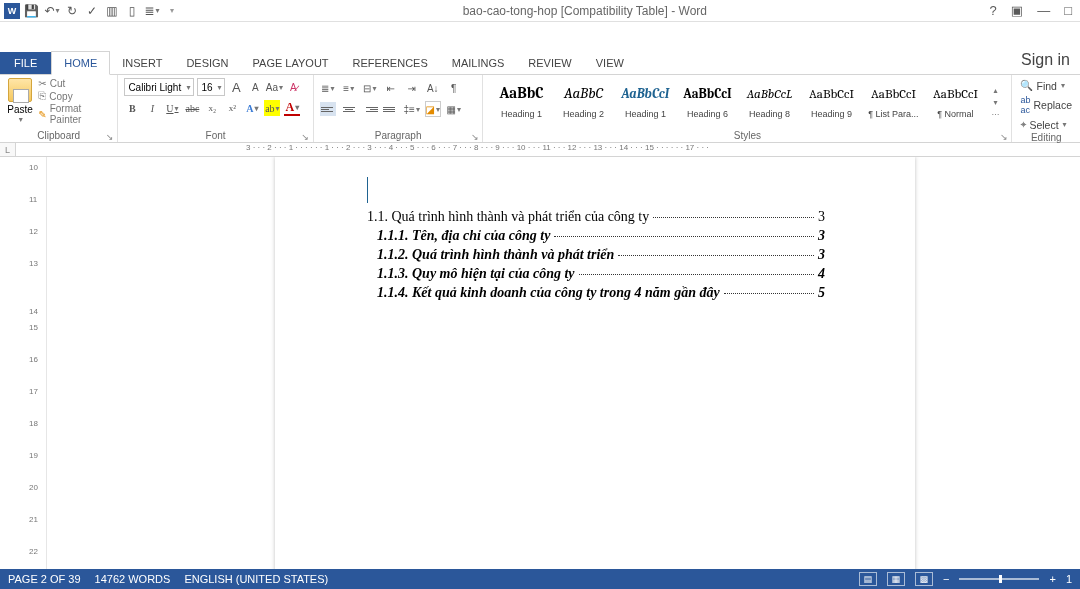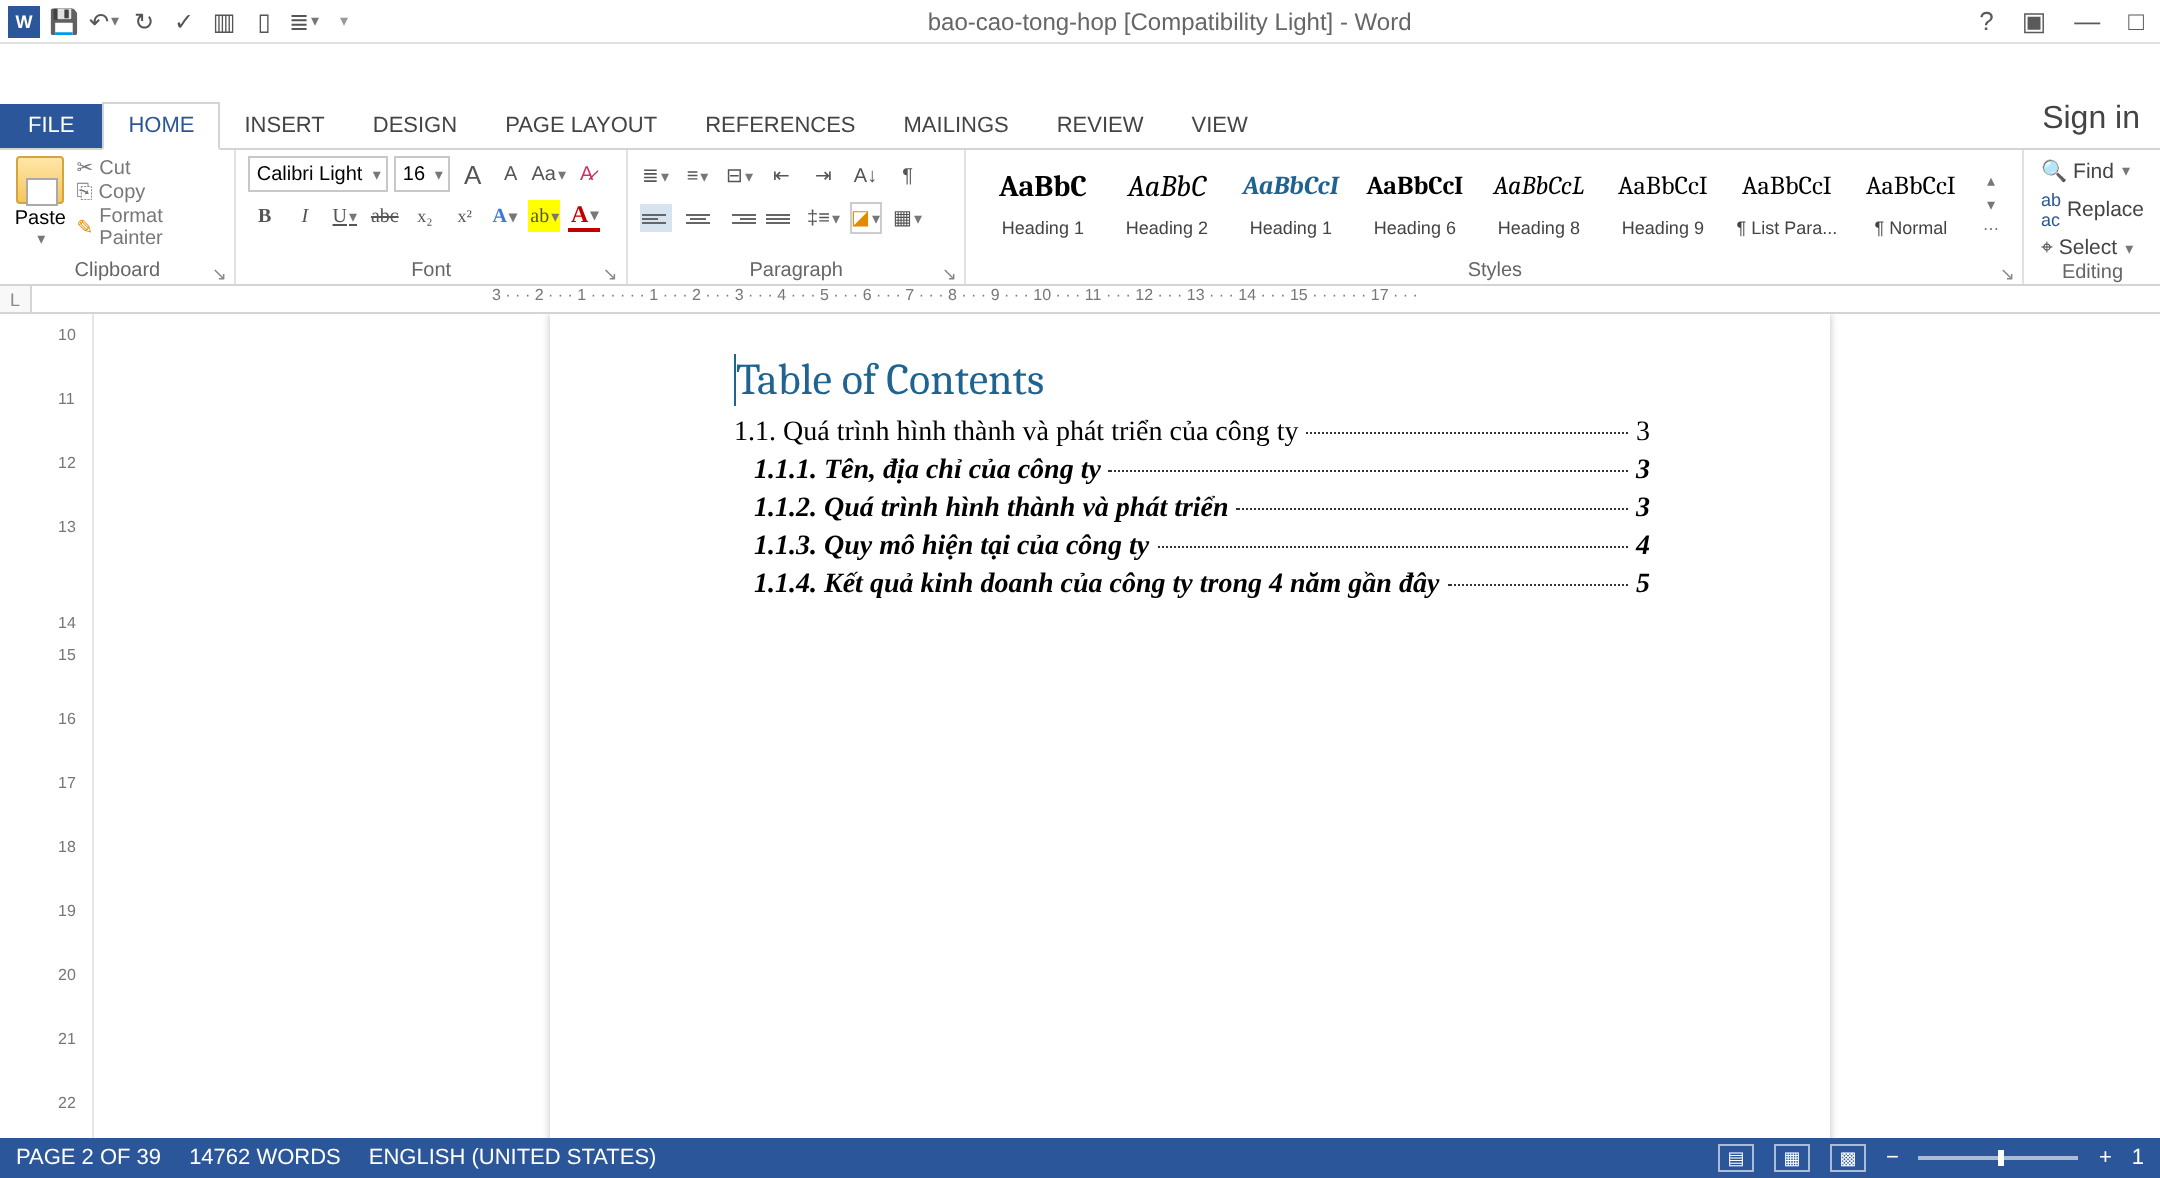--- a/index.html
+++ b/index.html
@@ -95,21 +95,21 @@
     <span class="icon" style="background:#2b579a;color:#fff;font-weight:bold;font-size:9px">W</span>
     <span class="icon">💾</span>
     <span class="icon">↶<span class="dd">▾</span></span>
     <span class="icon">↻</span>
     <span class="icon">✓</span>
     <span class="icon">▥</span>
     <span class="icon">▯</span>
     <span class="icon">≣<span class="dd">▾</span></span>
     <span class="icon" style="font-size:8px;color:#999">▾</span>
   </div>
-  <div class="title">bao-cao-tong-hop [Compatibility Light] - Word</div>
+  <div class="title">bao-cao-tong-hop [Compatibility Table] - Word</div>
   <div class="winbtns">
     <span>?</span>
     <span>▣</span>
     <span>—</span>
     <span>□</span>
   </div>
 </div>
 
 <div class="tabs">
   <div class="tab file">FILE</div>
@@ -315,21 +315,21 @@
     <span class="vt" style="top:230px">17</span>
     <span class="vt" style="top:262px">18</span>
     <span class="vt" style="top:294px">19</span>
     <span class="vt" style="top:326px">20</span>
     <span class="vt" style="top:358px">21</span>
     <span class="vt" style="top:390px">22</span>
     <span class="vt" style="top:422px">23</span>
   </div>
   <div class="page-area">
     <div class="page">
-      <div class="toc-title"><span class="cursor"></span><span>Table of Contents</span></div>
+      <div class="toc-title"><span class="cursor"></span></div>
       <div class="toc-entry">
           <span class="txt">1.1. Quá trình hình thành và phát triển của công ty</span>
           <span class="leader"></span>
           <span class="pg">3</span>
         </div>
       <div class="toc-entry it">
           <span class="txt">1.1.1. Tên, địa chỉ của công ty</span>
           <span class="leader"></span>
           <span class="pg">3</span>
         </div>

